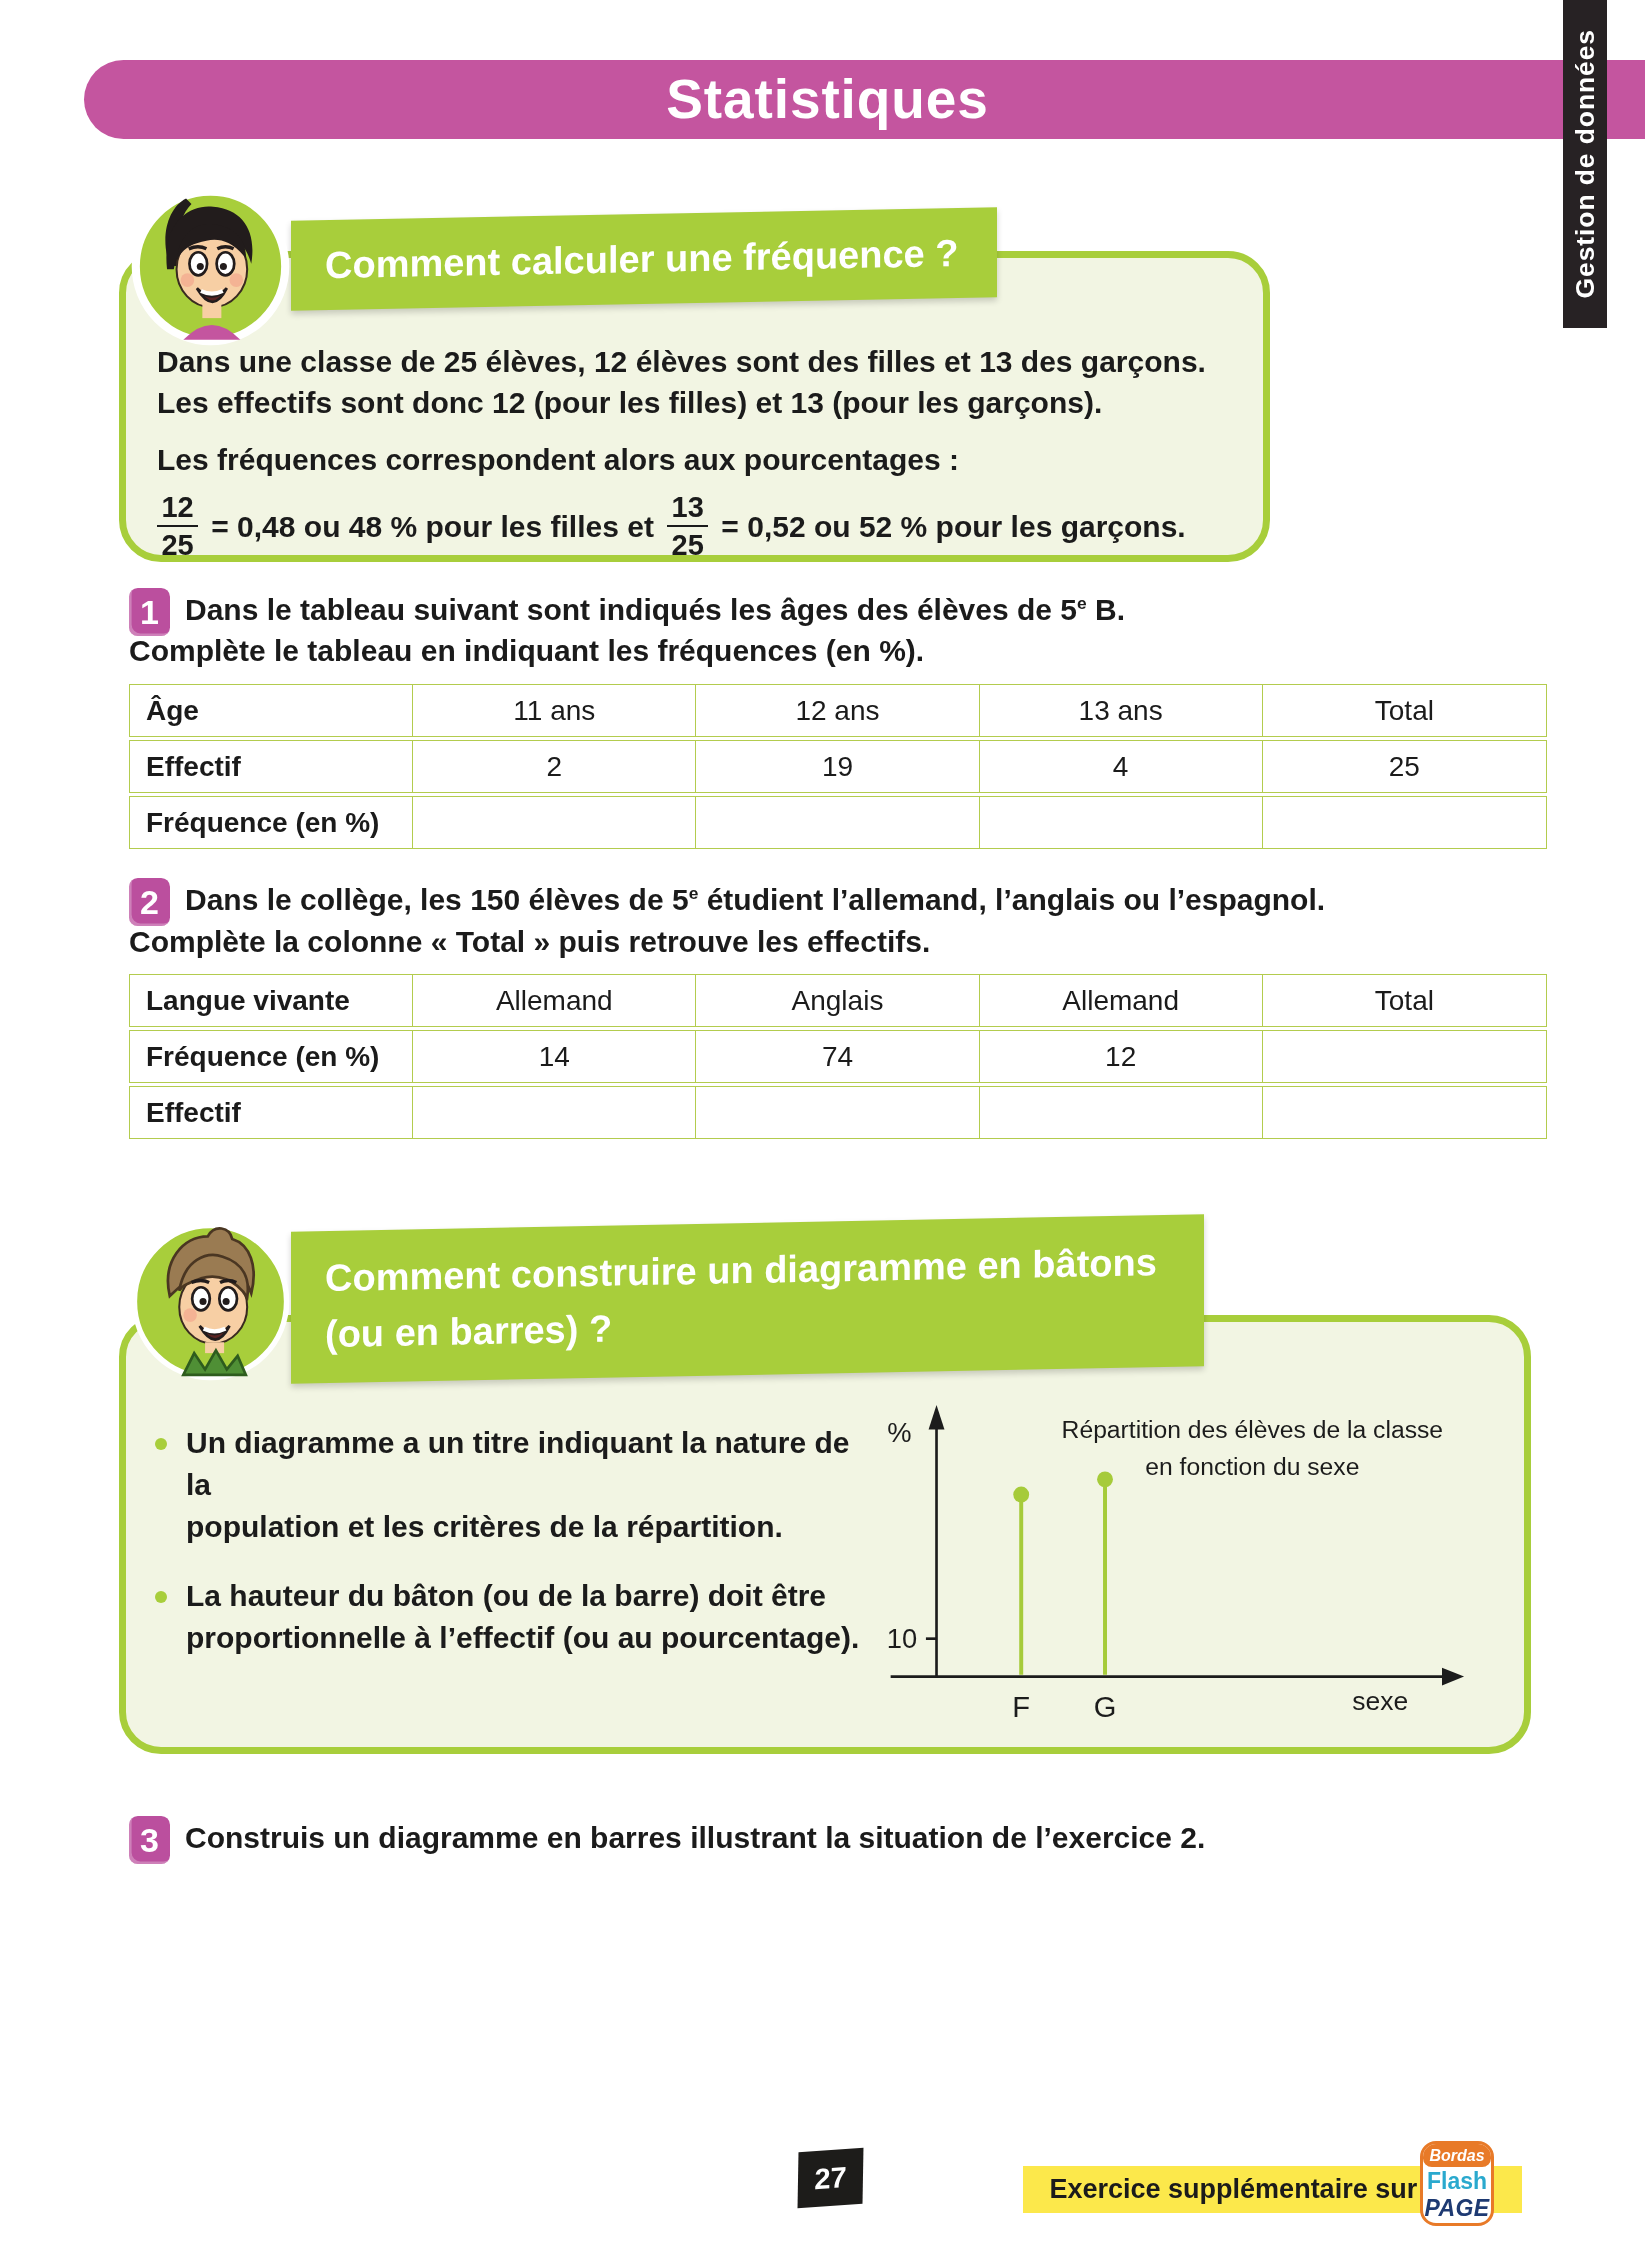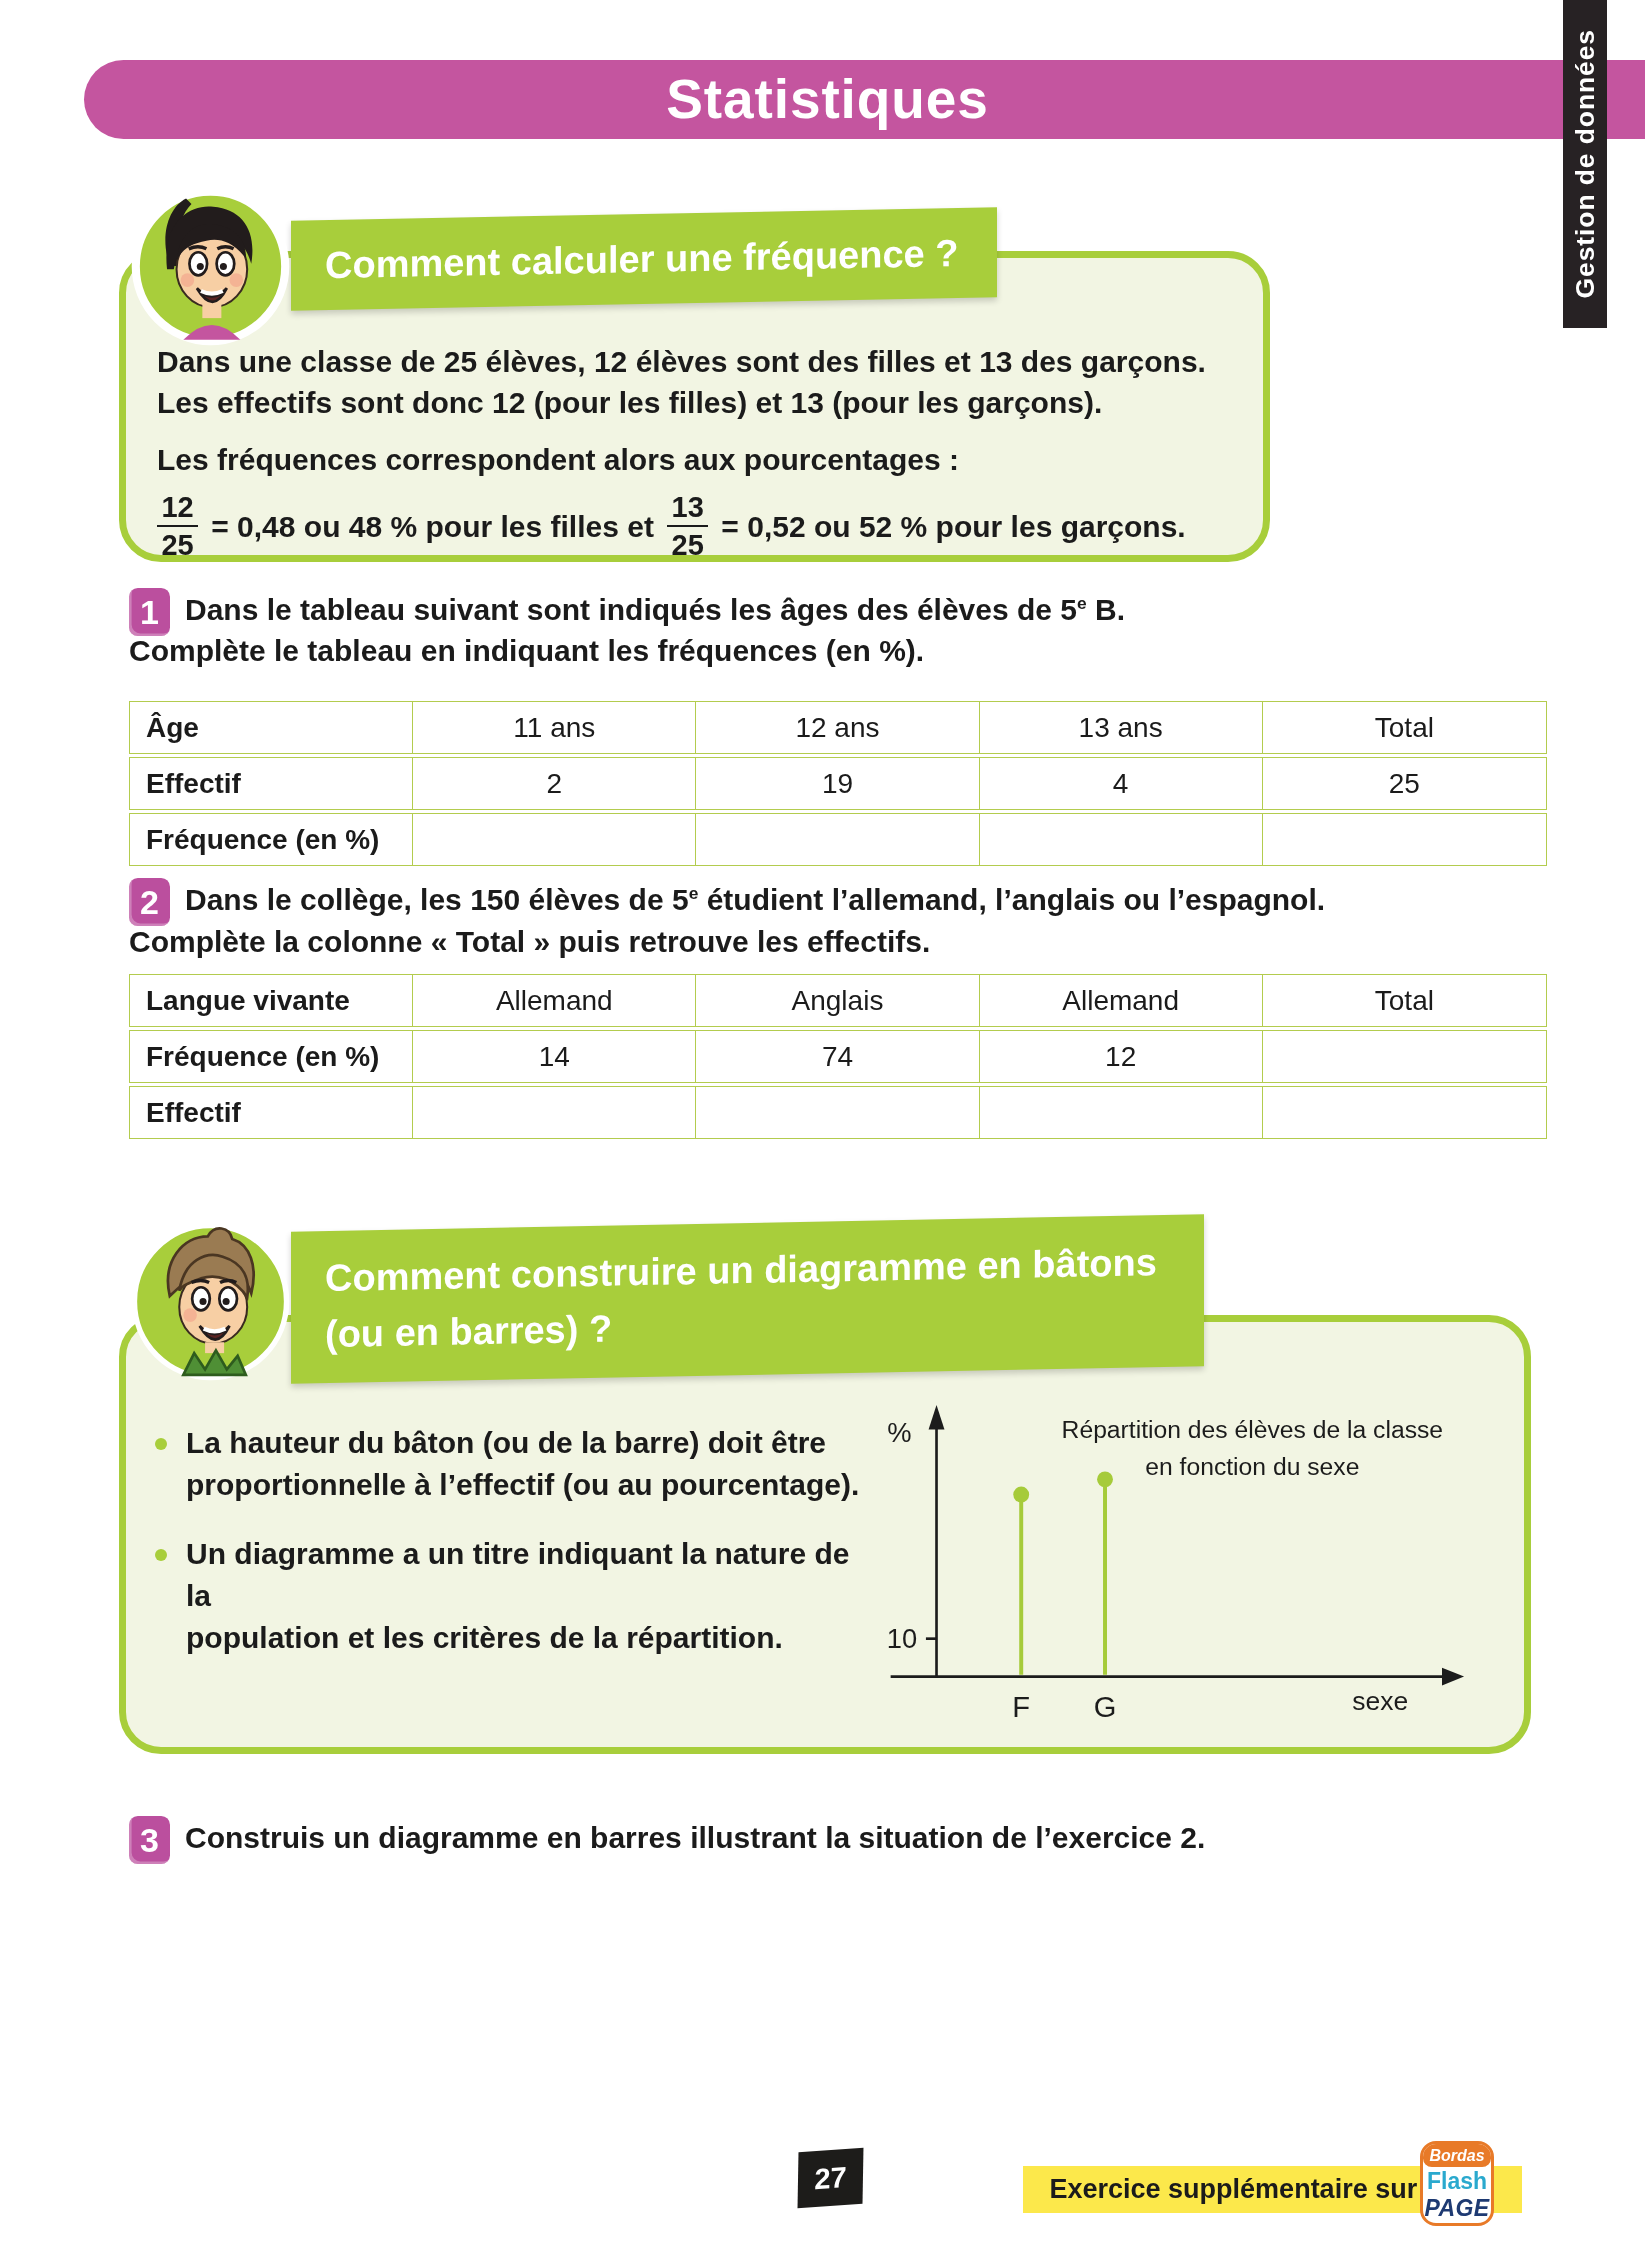--- a/index.html
+++ b/index.html
@@ -56,21 +56,21 @@
 
   
   table.wk{position:absolute;border-collapse:separate;border-spacing:0 3.5px;
            table-layout:fixed;width:1418px;}
   table.wk td{border:1.8px solid #b3cc4e;border-left:none;height:49px;
               font-size:28px;vertical-align:middle;background:#fff;
               overflow:hidden;white-space:nowrap;}
   table.wk td:first-child{border-left:1.8px solid #b3cc4e;}
   .cell-label{font-weight:bold;text-align:left;padding-left:16px;}
   .cell-val{text-align:center;font-weight:400;}
-  .t1{left:129px;top:698px;}
+  .t1{left:129px;top:681px;}
   .t2{left:129px;top:971px;}
 
   
   .bullets{position:absolute;left:152px;top:1422px;width:723px;z-index:2;}
   .bullet{position:relative;padding-left:34px;font-size:30px;font-weight:bold;
           line-height:42px;margin-bottom:26.5px;}
   .bullet::before{content:"";position:absolute;left:2.6px;top:16px;width:12.4px;
           height:12.4px;border-radius:50%;background:#a8ce3b;}
 
   .chart-wrap{position:absolute;left:873px;top:1396px;width:644px;height:353px;z-index:2;}
@@ -252,26 +252,26 @@
       <circle cx="45" cy="70" r="5" fill="#f2a48c" opacity="0.65"></circle>
       <path d="M52,78 Q63,90 74,78 Q64,98 52,78 Z" fill="#5a2422" stroke="#221c1c" stroke-width="2"></path>
       <path d="M55,80 Q63,84 71,80" stroke="#fff" stroke-width="3" fill="none"></path>
       <rect x="56" y="90" width="14" height="8" fill="#f7cfa4"></rect>
       <path d="M40,114 L48,98 L56,110 L64,96 L72,110 L80,100 L86,114 Z" fill="#4f8f35" stroke="#2e5c1e" stroke-width="2"></path>
     </svg>
   </div>
 
   <div class="bullets">
     <div class="bullet">
+      <span>Un diagramme a un titre indiquant la nature de la</span><br>
+      <span>population et les critères de la répartition.</span>
+    </div>
+    <div class="bullet">
       <span>La hauteur du bâton (ou de la barre) doit être</span><br>
       <span>proportionnelle à l’effectif (ou au pourcentage).</span>
-    </div>
-    <div class="bullet">
-      <span>Un diagramme a un titre indiquant la nature de la</span><br>
-      <span>population et les critères de la répartition.</span>
     </div>
   </div>
 
   <div class="chart-wrap">
     <svg viewBox="0 0 730 400">
       <text x="430" y="48" font-size="28" text-anchor="middle">Répartition des élèves de la classe</text>
       <text x="430" y="90" font-size="28" text-anchor="middle">en fonction du sexe</text>
       <g>
           <line x1="168" y1="316" x2="168" y2="119.60000000000002" stroke="#a6cb3a" stroke-width="4.5"></line>
           <circle cx="168" cy="111.60000000000002" r="9" fill="#a6cb3a"></circle>

